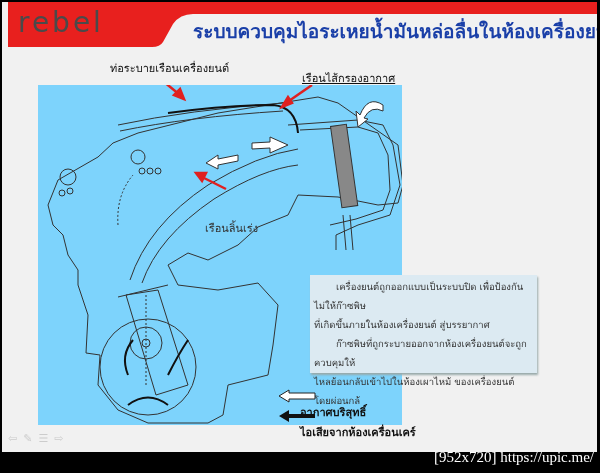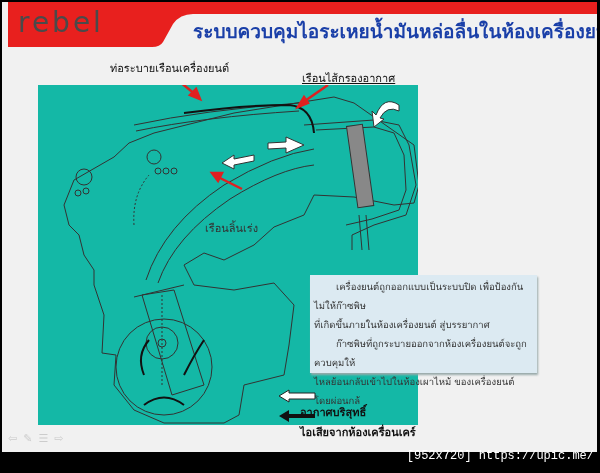--- a/index.html
+++ b/index.html
@@ -1,31 +1,31 @@
 <!DOCTYPE html>
 <html><head>
 <meta charset="utf-8">
 <style>
   html, body { margin:0; padding:0; }
   body { width:600px; height:473px; background:#000; position:relative; overflow:hidden; font-family:"DejaVu Serif", serif; }
   .slide { position:absolute; left:2px; top:2px; width:595px; height:450px; background:#f1f1f1; overflow:hidden; }
   .header { position:absolute; left:6px; top:0; width:595px; height:45px; }
   .brand { position:absolute; left:10px; top:4px; font-family:"DejaVu Sans", sans-serif; font-size:28px; letter-spacing:3px; color:#4a4a4a; font-weight:normal; }
   .title { position:absolute; left:185px; top:14px; font-size:19px; font-weight:bold; color:#1a3fa8; font-family:"DejaVu Serif", serif; white-space:nowrap; }
-  .diagram-area { position:absolute; left:36px; top:83px; width:364px; height:340px; background:#14b8a6;padding-left:16px; }
+  .diagram-area { position:absolute; left:36px; top:83px; width:364px; height:340px; background:#7dd3fc; }
   .label { position:absolute; font-size:11px; color:#111; white-space:nowrap; font-family:"DejaVu Sans", sans-serif; }
   .label.small { color:#333; }
   .info-box { position:absolute; left:308px; top:273px; width:227px; height:98px; background:#dceaf2; box-shadow:1px 2px 2px #9aa; font-family:"DejaVu Sans", sans-serif; font-size:9.5px; line-height:19px; color:#333; padding:2px 4px; box-sizing:border-box; }
   .info-box p { margin:0; }
   .indent { text-indent:22px; }
   .legend-row { position:absolute; display:flex; align-items:flex-start;flex-direction:column; }
   .legend-text { font-size:11px; font-weight:bold; color:#111; margin-left:22px; font-family:"DejaVu Serif", serif; white-space:nowrap; }
   .toolbar { position:absolute; left:6px; top:430px; display:flex; gap:6px; opacity:0.35; }
   .toolbar span { font-size:11px; color:#888; }
-  .watermark { position:absolute; right:6px; top:449px; color:#fff; font-family:Liberation Mono, monospace; font-size:12px; }
+  .watermark { position:absolute; right:6px; top:449px; color:#fff; font-family:Liberation Serif, serif; font-size:15px; }
 </style>
 </head>
 <body>
 
 <div class="slide">
 
   <div class="header">
     <svg width="595" height="45" style="position:absolute;left:0;top:0">
       <path d="M0,0 H595 V12 H185 Q172,12 165,22 L155,40 Q152,45 144,45 H0 Z" fill="#e8201e"></path>
     </svg>

